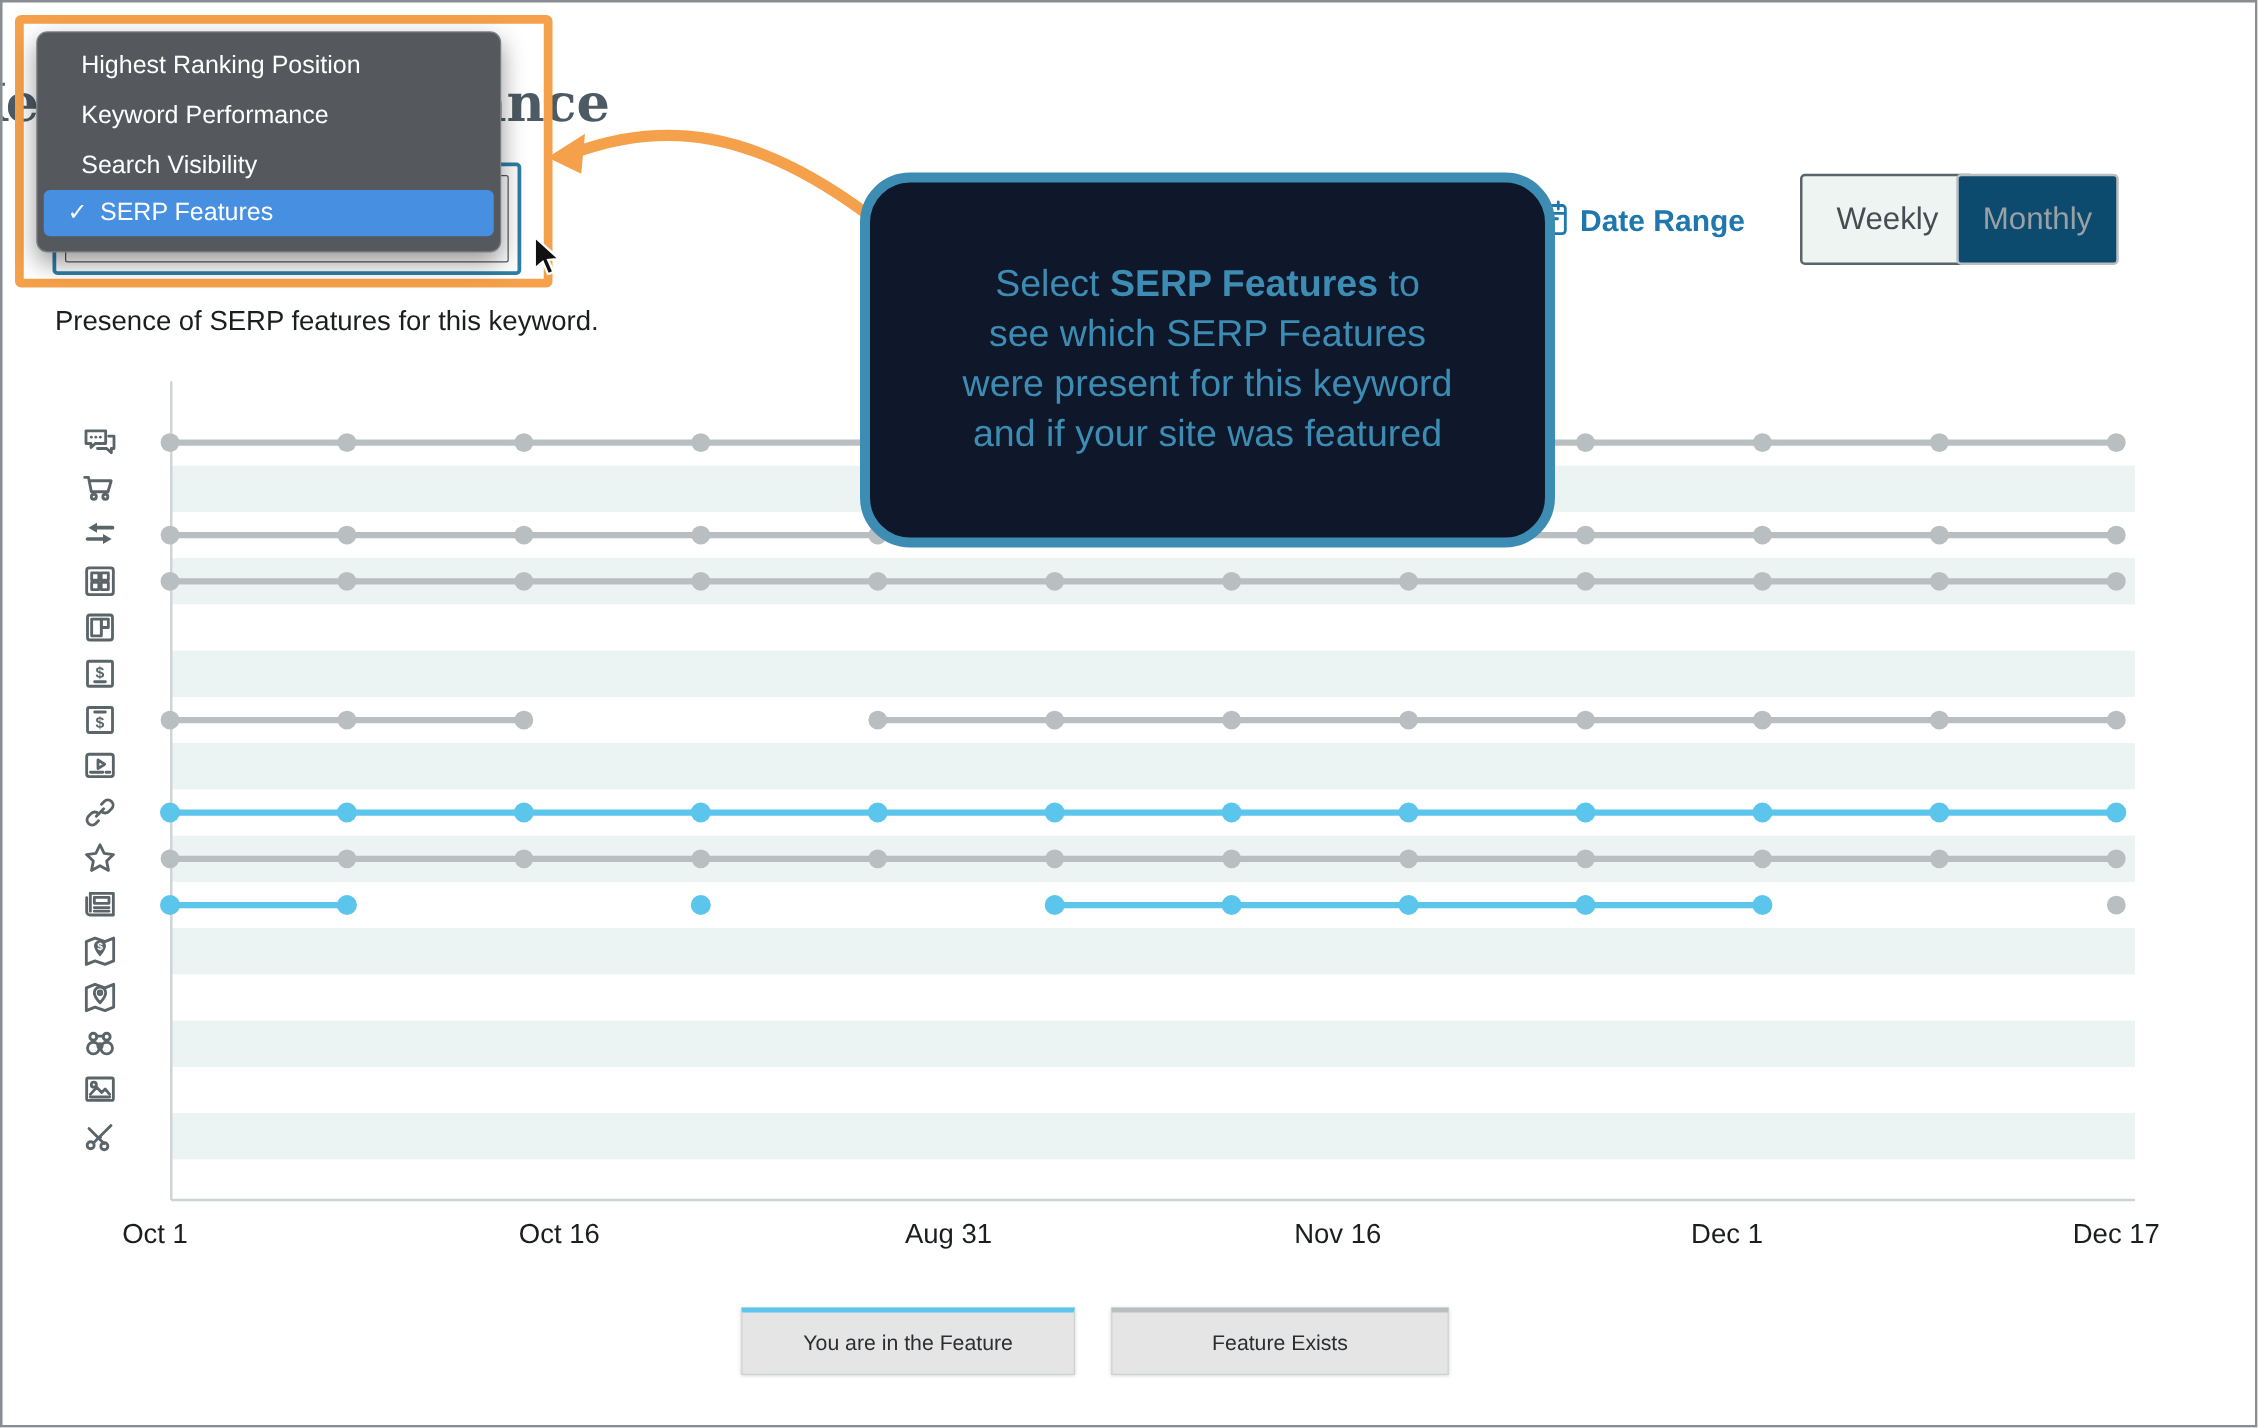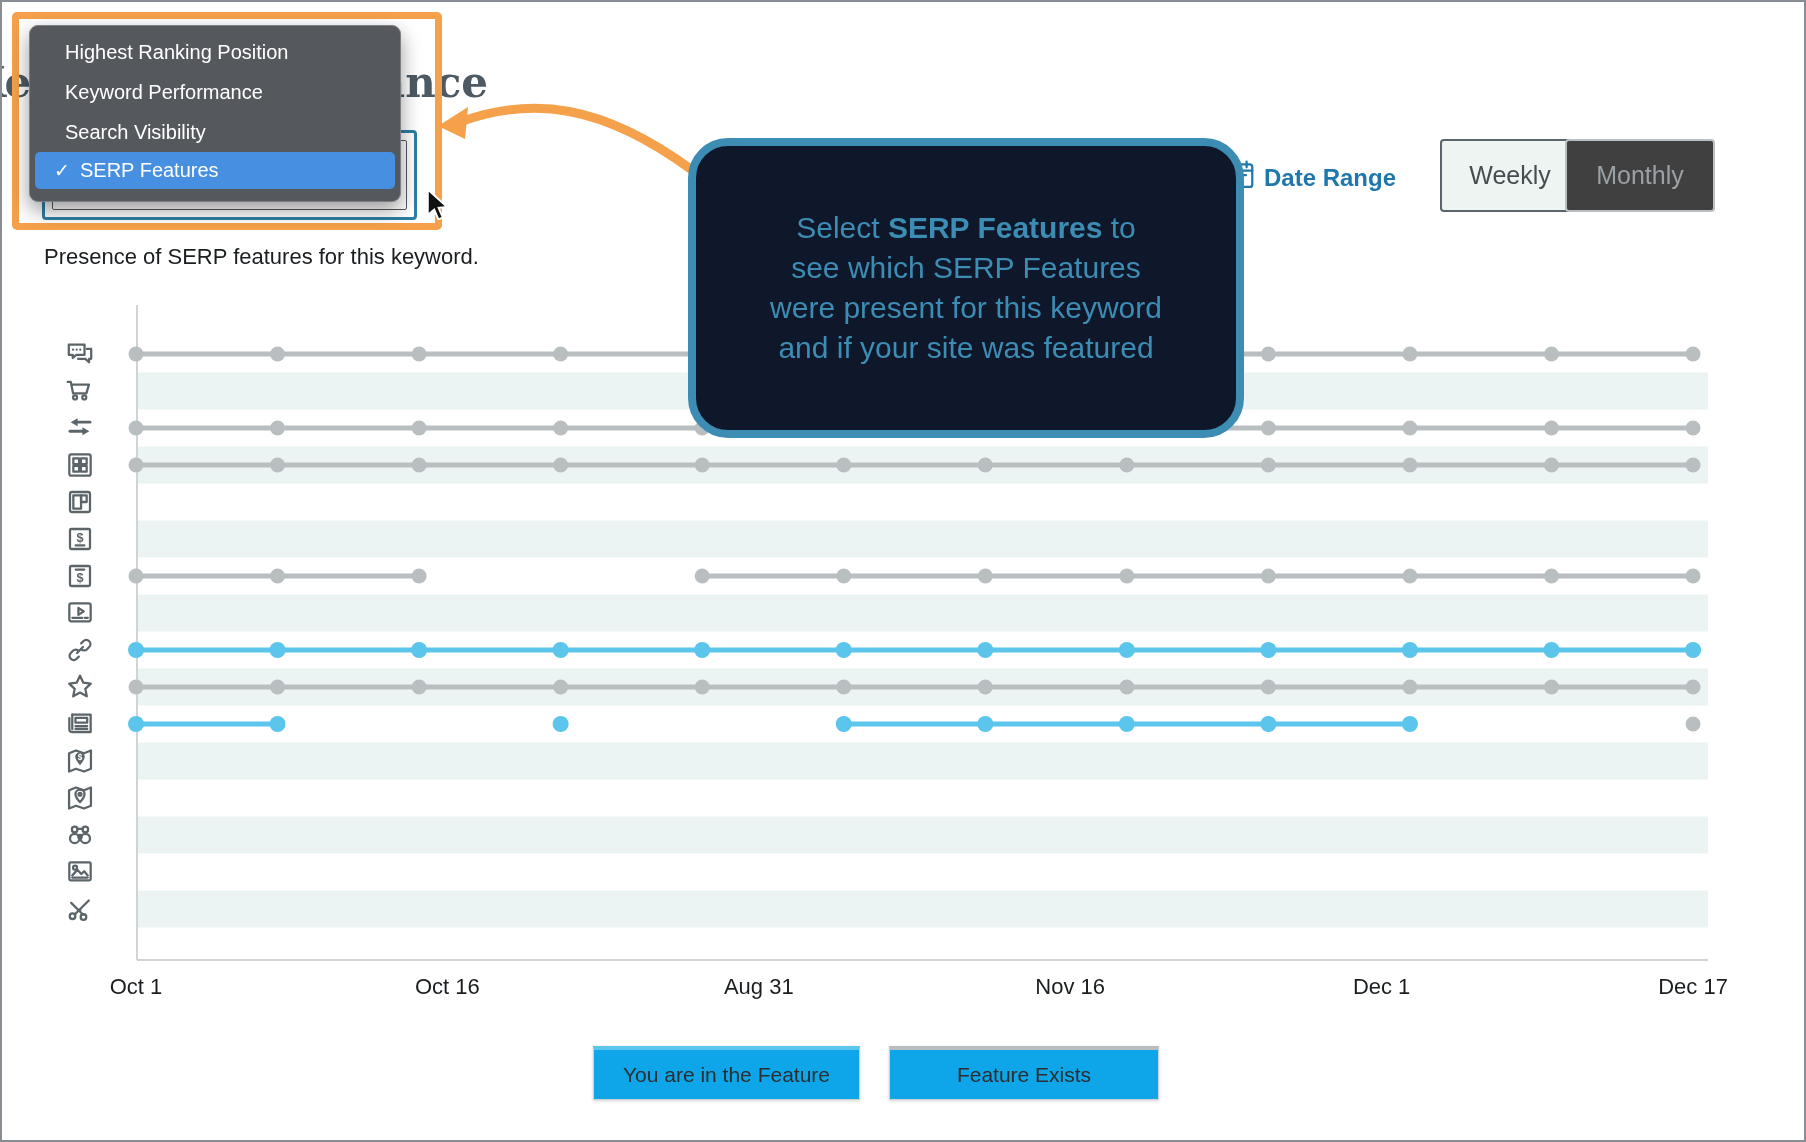--- a/index.html
+++ b/index.html
@@ -31,29 +31,29 @@
            background:#0f172a;border:8px solid #3d8cb3;border-radius:40px;z-index:14;
            display:flex;flex-direction:column;justify-content:center;text-align:center;
            color:#3d8cb3;font-size:30px;line-height:40px;font-weight:normal;}
   .callout b{font-weight:bold;}
   
   .daterange-icon{position:absolute;left:1224px;top:156px;z-index:9;}
   .daterange-label{position:absolute;left:1262px;top:162px;font-size:24px;font-weight:bold;color:#1f78ad;z-index:9;}
   .btn{position:absolute;top:137px;height:73px;box-sizing:border-box;border-radius:4px;
        font-size:25px;display:flex;align-items:center;justify-content:center;cursor:pointer;}
   .btn-weekly{left:1412px;width:140px;background:#edf4f1;border:2px solid #5a646b;color:#454d52;margin-left:26px;}
-  .btn-monthly{left:1563px;width:150px;background:#404040;border:2px solid #b9bfc3;color:#9aa1a6;}
+  .btn-monthly{left:1563px;width:130px;background:#0c4a6e;border:2px solid #b9bfc3;color:#9aa1a6;}
   
   .chart-svg{position:absolute;left:0;top:0;z-index:2;}
   .row-icon{position:absolute;width:32px;height:32px;z-index:3;}
   .tick{position:absolute;top:972px;transform:translateX(-50%);font-size:22px;color:#1b1e20;z-index:3;white-space:nowrap;}
   
-  .legend-box{position:absolute;top:1044px;height:54px;box-sizing:border-box;background:#0ea5e9;
+  .legend-box{position:absolute;top:1044px;height:54px;box-sizing:border-box;background:#e5e5e5;
               border:1px solid #cdd2d5;border-top-width:4px;box-shadow:0 1px 3px rgba(0,0,0,.18);
-              display:flex;align-items:center;justify-content:center;font-size:21px;color:#2b2e30;z-index:3;}
+              display:flex;align-items:center;justify-content:center;font-size:17px;color:#2b2e30;z-index:3;}
   .legend-you{left:591px;width:267px;}
   .legend-exists{left:887px;width:270px;}
 </style>
 </head>
 <body>
 
 <div class="screen">
 
   <h1 class="page-title">Keyword Performance</h1>
 
@@ -339,21 +339,21 @@
           <path d="M6.2 16.2h11.6"></path>
         </svg></div>
       <div class="row-icon" style="left: 62px; top: 891px;"><svg viewBox="0 0 24 24" width="32" height="32" fill="none" stroke="#5b6569" stroke-width="1.7" stroke-linecap="round" stroke-linejoin="round">
           <circle cx="6.4" cy="17.4" r="2.1"></circle>
           <circle cx="14.6" cy="18" r="2.1"></circle>
           <path d="M8.2 15.9L18.6 5.6M5.4 7.4l9 8.9"></path>
           <circle cx="12.2" cy="12.6" r=".9" fill="#5b6569" stroke="none"></circle>
         </svg></div>
     </div>
   <div id="ticks">
-      <div class="tick" style="left: 134px;">Oct 1</div>
+      <div class="tick" style="left: 122px;">Oct 1</div>
       <div class="tick" style="left: 445.41px;">Oct 16</div>
       <div class="tick" style="left: 756.82px;">Aug 31</div>
       <div class="tick" style="left: 1068.23px;">Nov 16</div>
       <div class="tick" style="left: 1379.64px;">Dec 1</div>
       <div class="tick" style="left: 1691.05px;">Dec 17</div>
     </div>
 
   <div class="legend-box legend-you" style="border-top-color: rgb(92, 197, 235);">You are in the Feature</div>
   <div class="legend-box legend-exists" style="border-top-color: rgb(185, 191, 193);">Feature Exists</div>
 

